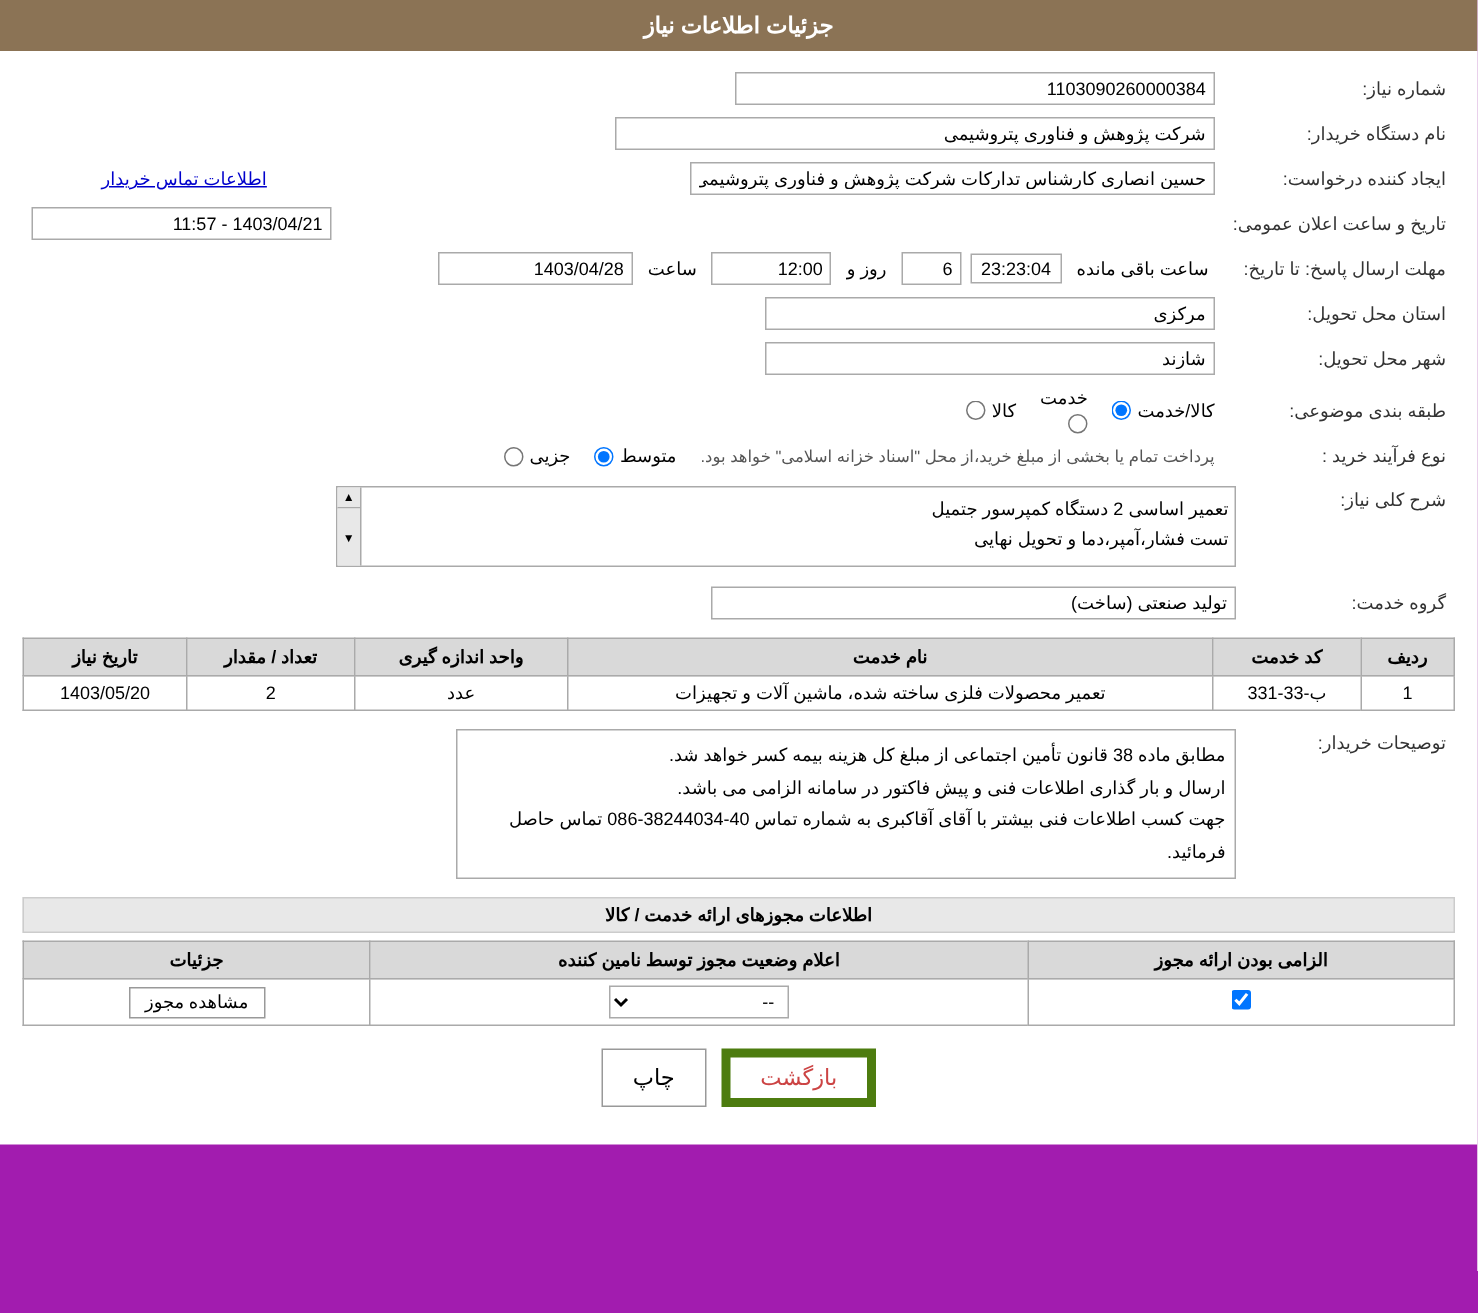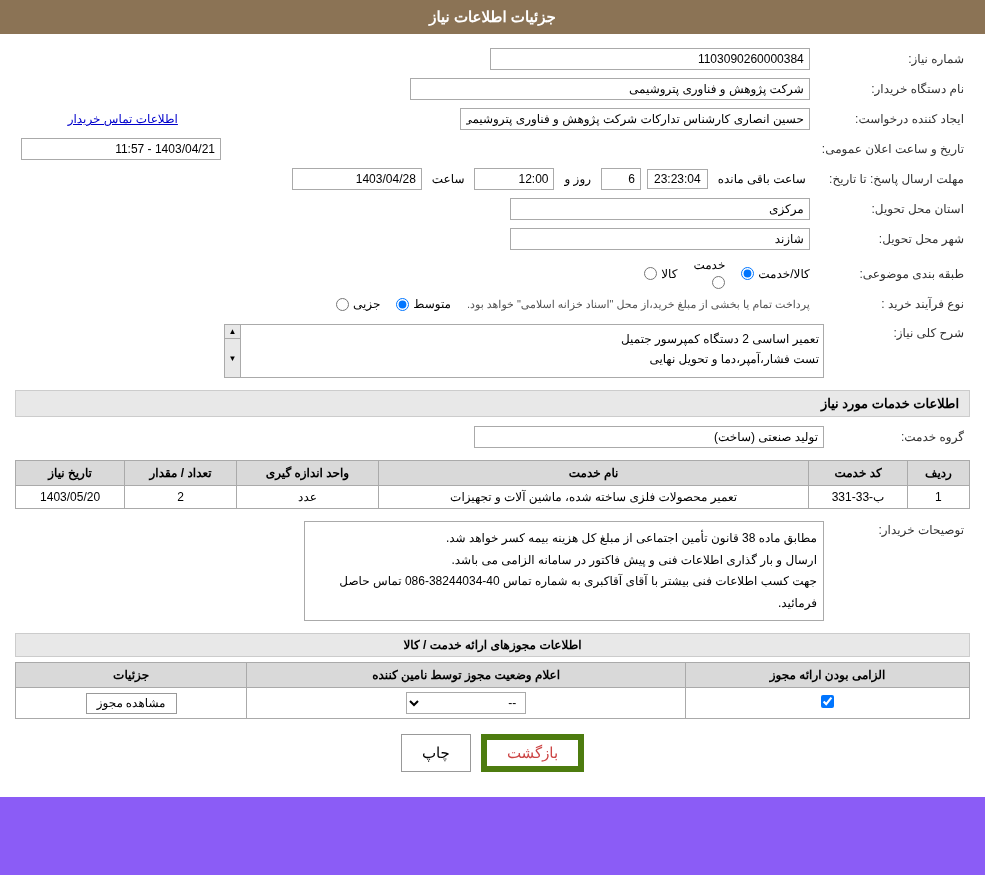--- a/index.html
+++ b/index.html
@@ -5,21 +5,21 @@
     * { box-sizing: border-box; margin: 0; padding: 0; }
     body {
       font-family: Tahoma, Arial, sans-serif;
       font-size: 12px;
       background: #f0f0f0;
       direction: rtl;
     }
     .page-wrapper {
       width: 985px;
       min-height: 875px;
-      background: #8b5cf6;
+      background: #a21caf;
       margin: 0 auto;
     }
     .header-bar {
       background: #8B7355;
       color: #fff;
       text-align: center;
       padding: 8px 0;
       font-size: 15px;
       font-weight: bold;
     }
@@ -303,21 +303,20 @@
             <div style="display:flex; flex-direction:column; border-right:1px solid #aaa; width:16px;">
               <button style="font-size:8px; border:none; background:#e8e8e8; cursor:pointer; padding:2px 0; border-bottom:1px solid #aaa;">▲</button>
               <button style="font-size:8px; border:none; background:#e8e8e8; cursor:pointer; padding:2px 0; flex:1;">▼</button>
             </div>
           </div>
         </td>
       </tr>
     </tbody>
       </table>
 
-    <div class="section-title">اطلاعات خدمات مورد نیاز</div>
 
     <table class="info-table">
       <tbody>
           <tr>
         <td class="label-cell">گروه خدمت:</td>
         <td class="value-cell">
           <input type="text" class="input-box" style="width: 350px;" value="تولید صنعتی (ساخت)">
         </td>
       </tr>
     </tbody>

